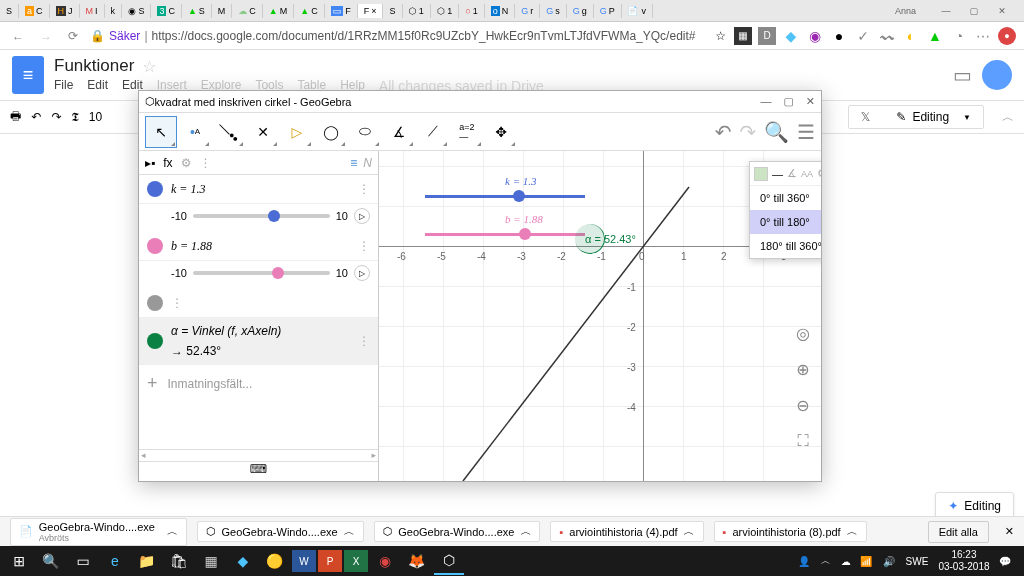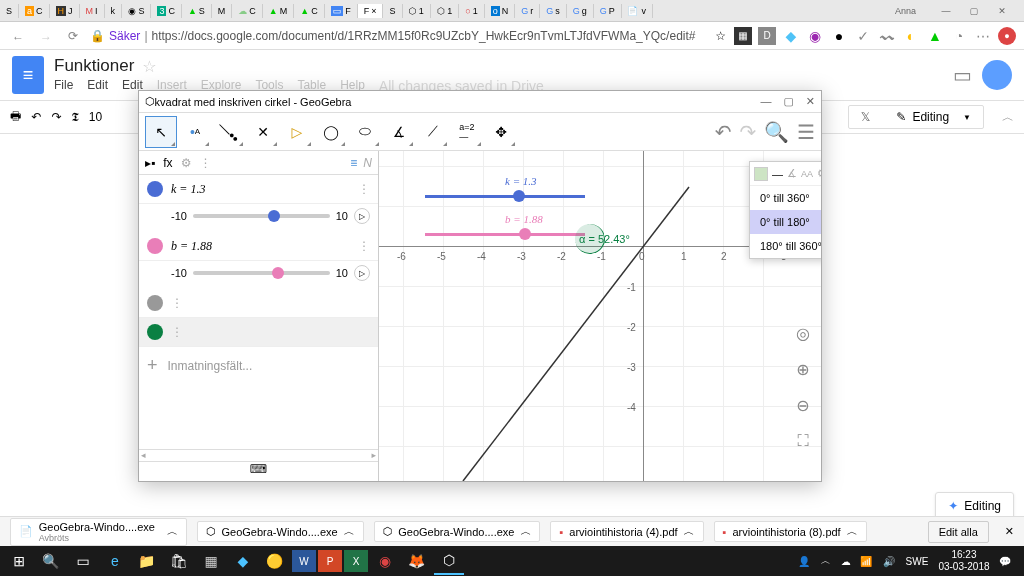--- a/index.html
+++ b/index.html
@@ -269,20 +269,24 @@
         </div>
         <span>10</span>
         <div class="ggb-play">▷</div>
       </div>
       <div class="ggb-row">
         <div class="ggb-row-bullet" style="background:#999"></div>
         <span class="ggb-row-menu">⋮</span>
       </div>
       <div class="ggb-row" style="background:#f0f0f0">
         <div class="ggb-row-bullet" style="background:#0a8043"></div>
+        <div class="ggb-row-content">
+          <div>α = Vinkel (f, xAxeln)</div>
+          <div style="font-style:normal;margin-top:6px">→   52.43°</div>
+        </div>
         <span class="ggb-row-menu">⋮</span>
       </div>
       <div class="ggb-input-row">
         <span style="font-size:18px">+</span>
         <span>Inmatningsfält...</span>
       </div>
       <div style="flex:1"></div>
       <div style="border-top:1px solid #ddd;height:12px;position:relative">
         <div style="position:absolute;left:2px;font-size:9px;color:#aaa">◂</div>
         <div style="position:absolute;right:2px;font-size:9px;color:#aaa">▸</div>
@@ -334,21 +338,21 @@
       <div class="graph-slider" style="background:#e97eb8;top:82px;left:46px;width:160px">
         <div class="graph-slider-thumb" style="background:#e97eb8;left:94px"></div>
       </div>
       <div class="graph-label" style="top:62px;left:126px;color:#e97eb8">b = 1.88</div>
 
       <svg style="position:absolute;left:0;top:0;width:100%;height:100%;pointer-events:none">
         <line x1="84" y1="330" x2="310" y2="36" stroke="#333" stroke-width="1.5"></line>
       </svg>
 
       <div class="angle-arc" style="left:196px;top:73px;transform:rotate(-10deg)"></div>
-      <div class="angle-label" style="top:82px;left:200px">α = 52.43°</div>
+      <div class="angle-label" style="top:82px;left:206px">α = 52.43°</div>
 
       <div class="zoom-btns" style="top:170px">
         <div class="zoom-btn">◎</div>
         <div class="zoom-btn">⊕</div>
         <div class="zoom-btn">⊖</div>
         <div class="zoom-btn">⛶</div>
       </div>
 
       <div class="angle-popup">
         <div class="angle-popup-header">

